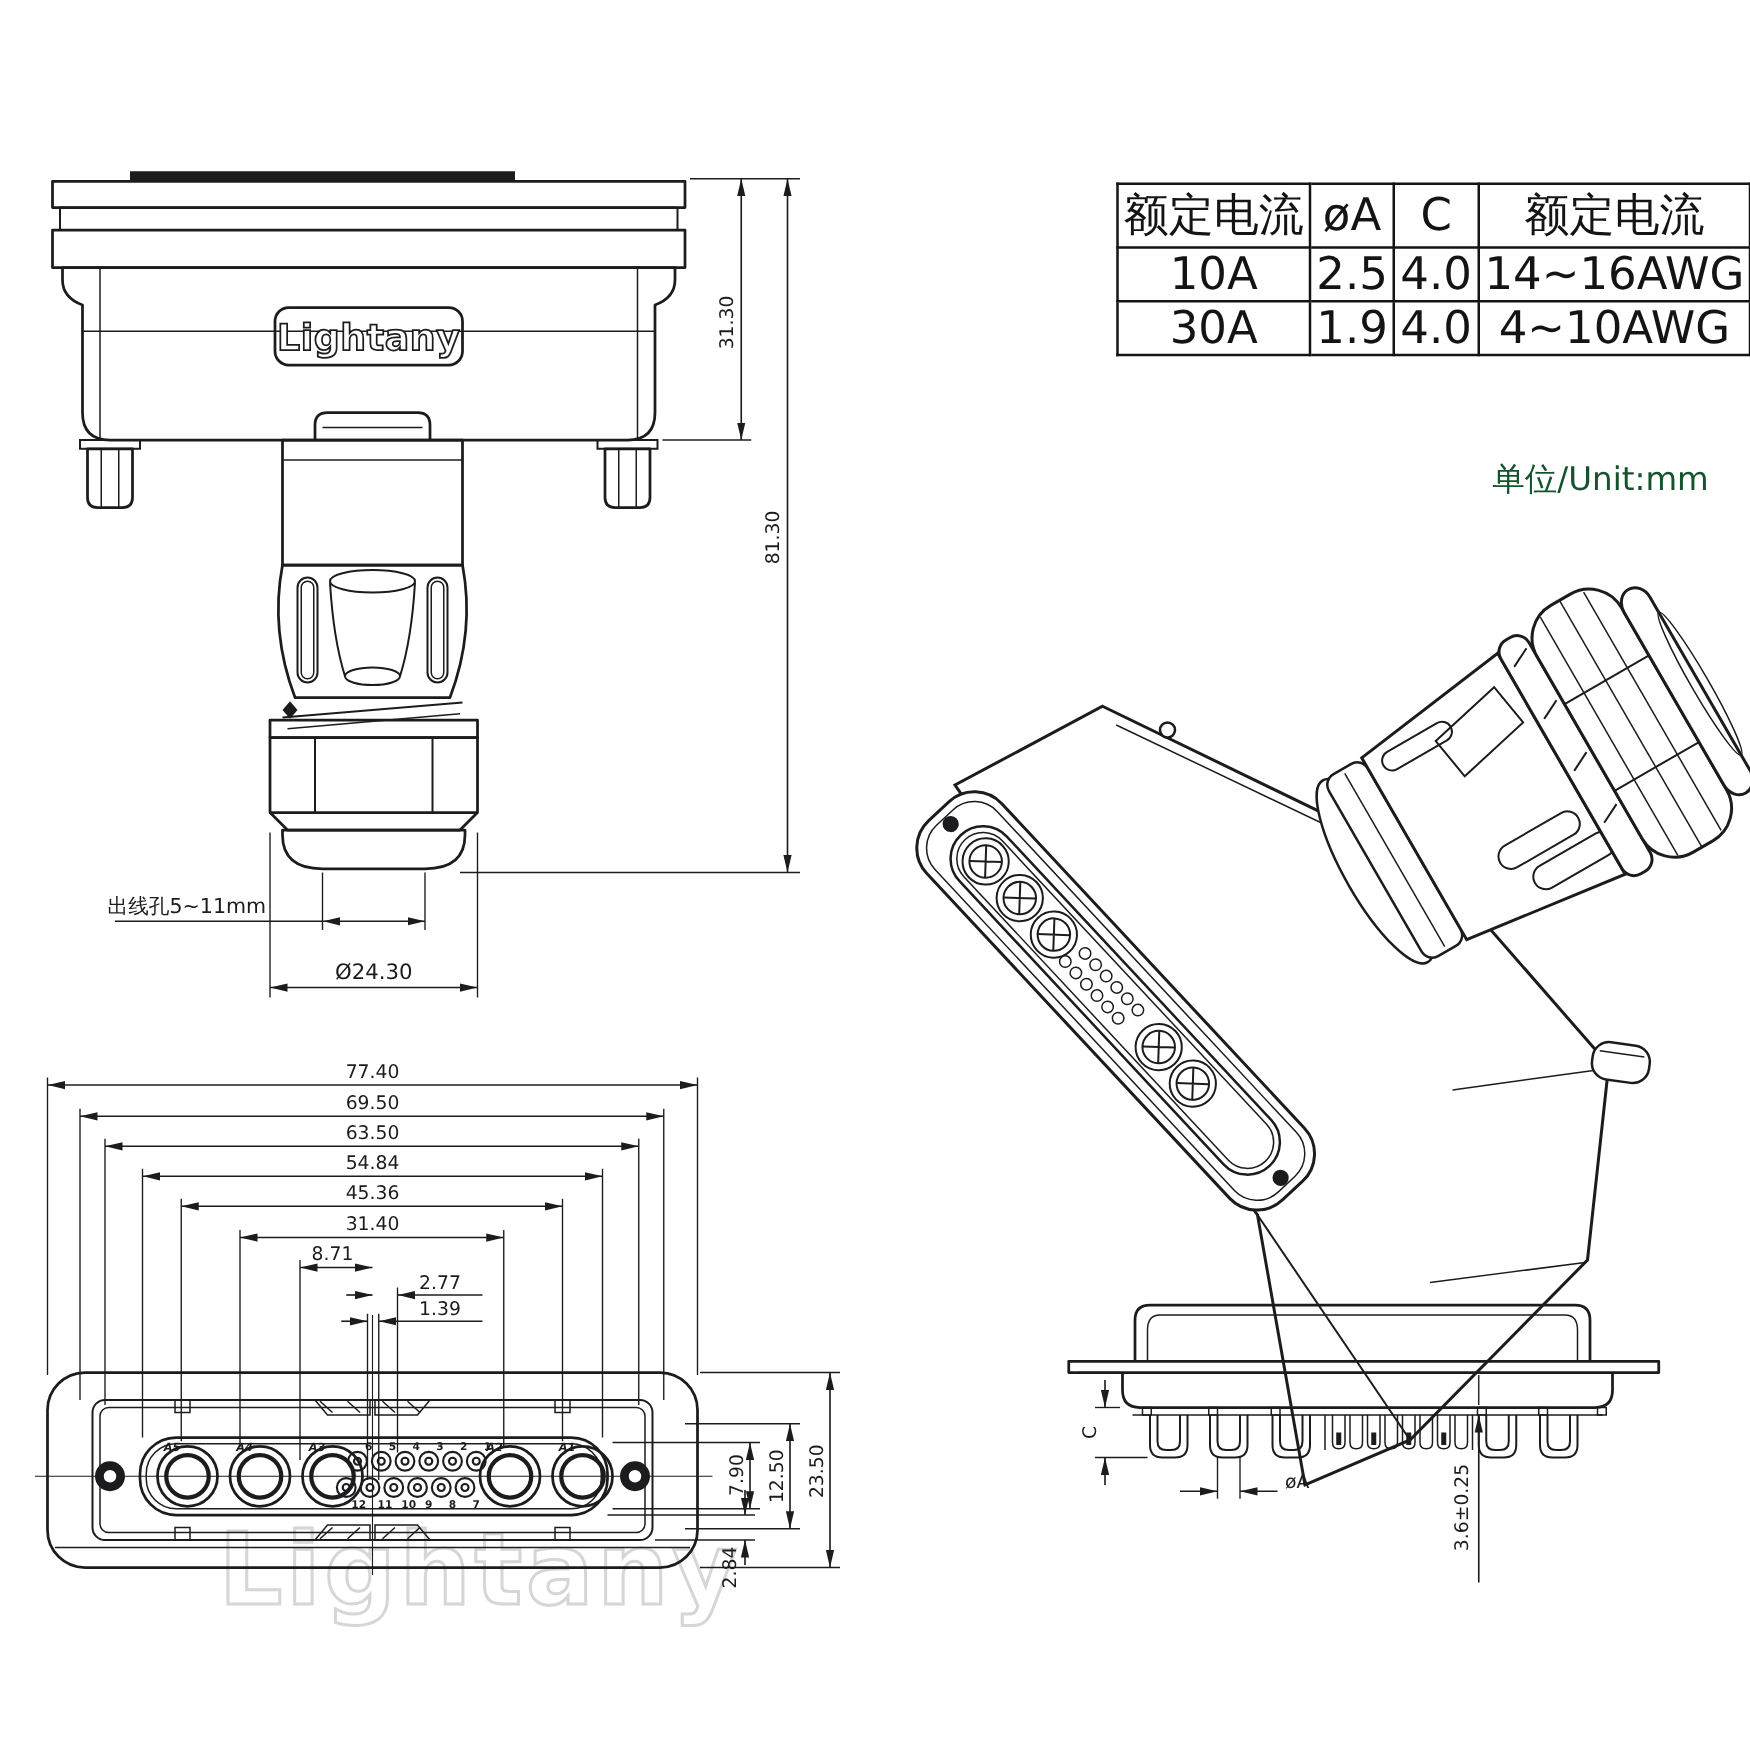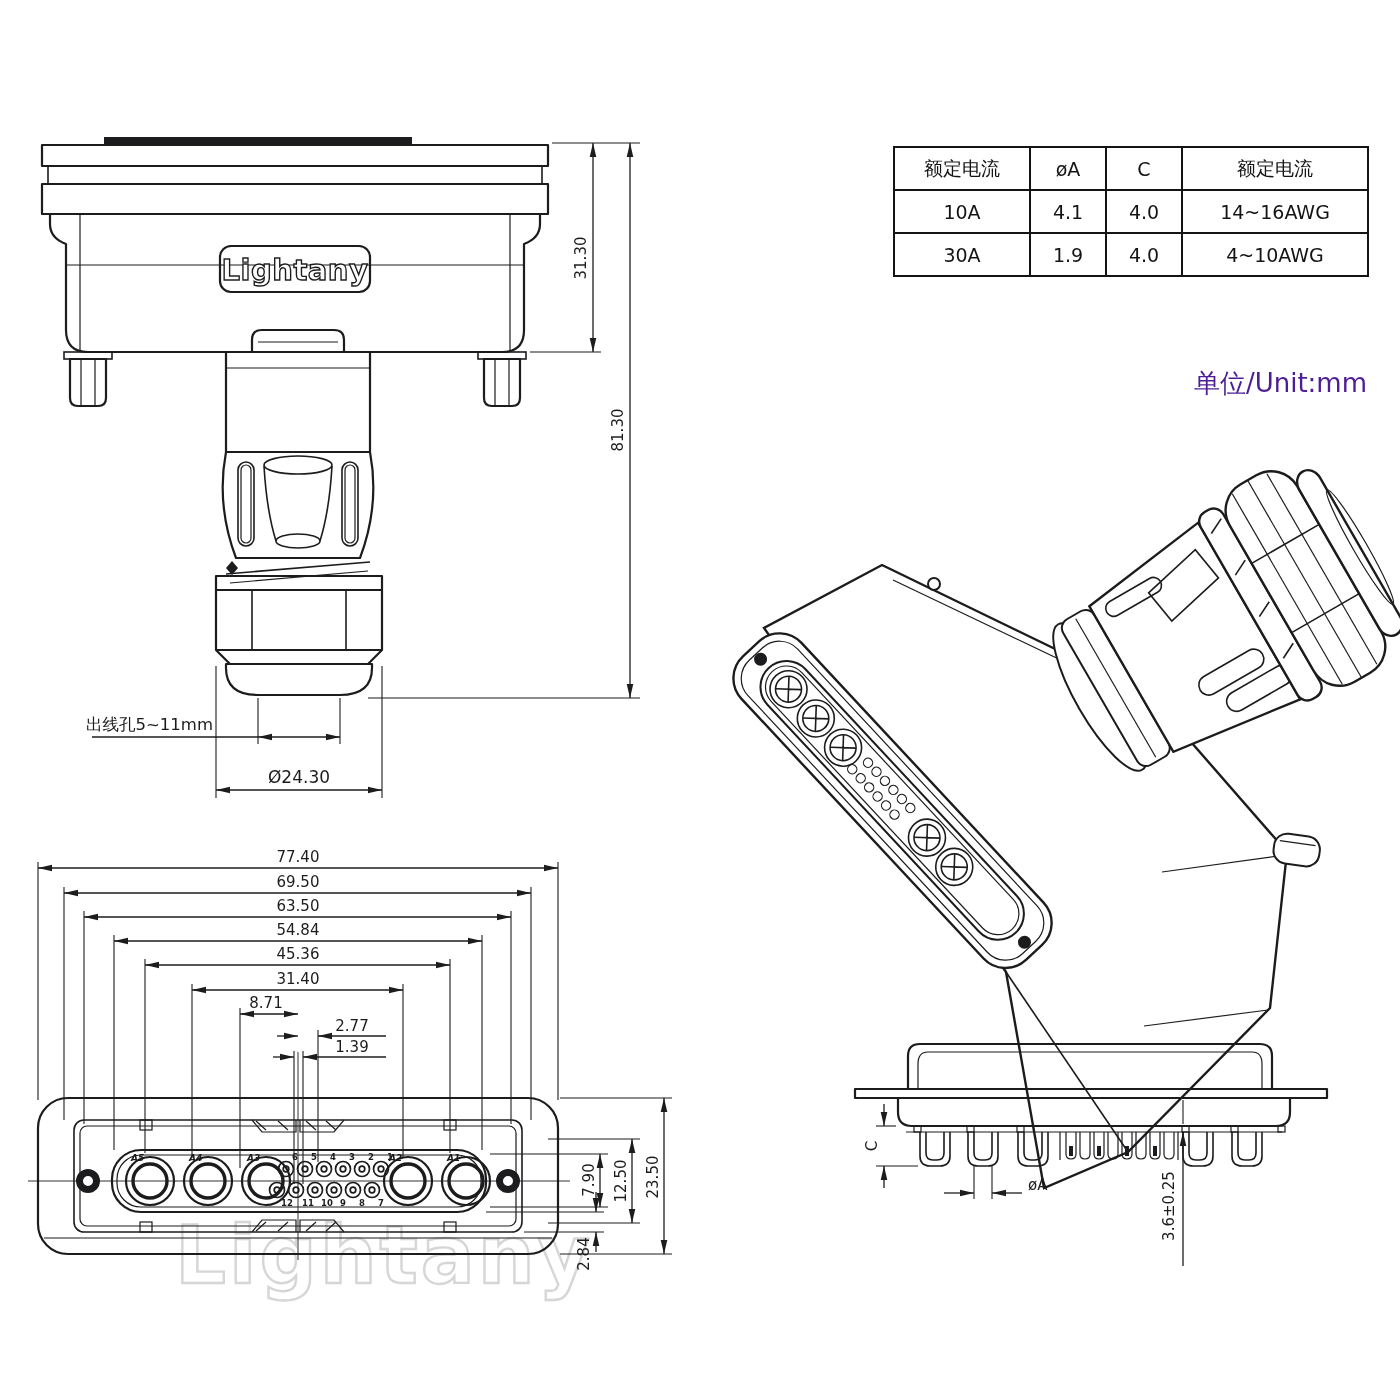--- a/index.html
+++ b/index.html
@@ -16,23 +16,23 @@
   .dl{fill:none;stroke:#1c1c1e;stroke-width:1.3;}
   .xl{fill:none;stroke:#1c1c1e;stroke-width:1.1;}
   .ink{fill:#1c1c1e;}
   .dt{font-size:15px;fill:#1c1c1e;}
   .dt17{font-size:17px;fill:#1c1c1e;}
   .tiny{font-size:8.5px;font-weight:bold;fill:#1c1c1e;}
   .pinlbl{font-size:9px;font-weight:bold;font-style:italic;fill:#1c1c1e;}
   
   #spec{position:absolute;left:893px;top:146px;border-collapse:collapse;table-layout:fixed;}
   #spec th,#spec td{border:2.4px solid #141414;font-weight:normal;text-align:center;
-       font-size:19px;height:41px;padding:0 4px;white-space:nowrap;color:#141414;}
+       font-size:36px;height:41px;padding:0 4px;white-space:nowrap;color:#141414;}
   #unitnote{position:absolute;left:893px;top:366px;width:474px;text-align:right;
-       font-size:26px;color:#4c1d95;}
+       font-size:26px;color:#14532d;}
 </style>
 </head>
 <body>
 
 <svg id="canvas" width="1400" height="1400" viewBox="0 0 1400 1400">
   <defs>
     <marker id="arr" markerWidth="14" markerHeight="9" refX="14" refY="4.5" orient="auto-start-reverse" markerUnits="userSpaceOnUse">
       <path d="M14,4.5 L0,1.2 L0,7.8 Z" fill="#1c1c1e"></path>
     </marker>
   </defs>
@@ -413,21 +413,21 @@
     </colgroup>
   <tbody>
       <tr>
     <th>额定电流</th>
     <th>øA</th>
     <th>C</th>
     <th>额定电流</th>
   </tr>
   <tr>
     <td>10A</td>
-    <td>4.1</td>
+    <td>2.5</td>
     <td>4.0</td>
     <td>14~16AWG</td>
   </tr>
   <tr>
     <td>30A</td>
     <td>1.9</td>
     <td>4.0</td>
     <td>4~10AWG</td>
   </tr>
 </tbody>

